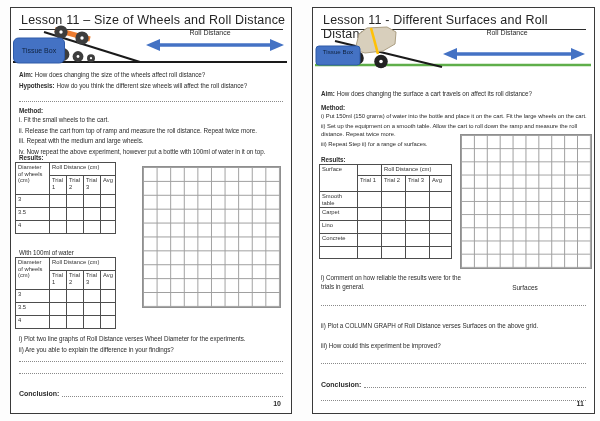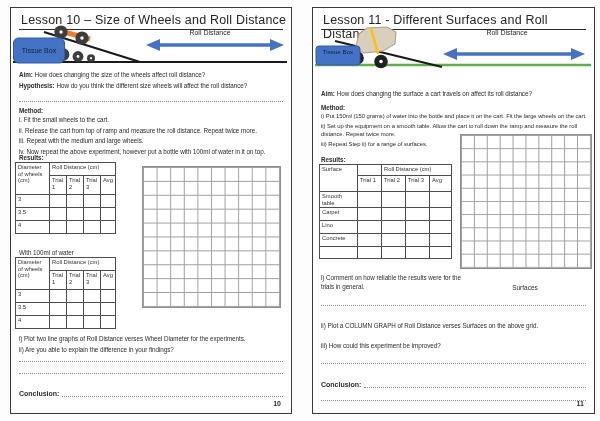--- a/index.html
+++ b/index.html
@@ -27,21 +27,21 @@
   .grid-r{background-size:12.9px 13.2px;}
   .caption{position:absolute;font-size:6.5px;text-align:center;}
   svg text{font-family:"Liberation Sans",sans-serif;}
 </style>
 </head>
 <body>
 
 <div class="canvas">
 
   <div class="page" style="left:10px;top:7px;width:280px;height:405px">
-    <div class="title">Lesson 10 – Size of Wheels and Roll Distance</div>
+    <div class="title">Lesson 11 – Size of Wheels and Roll Distance</div>
     <div class="title-rule"></div>
 
     <svg class="diag" style="left:2px;top:14px" width="274" height="48" viewBox="0 0 274 48">
       <line x1="0" y1="40" x2="274" y2="40" stroke="#1a1a1a" stroke-width="2"></line>
       <line x1="31" y1="10" x2="127" y2="40" stroke="#1a1a1a" stroke-width="2.2"></line>
       <line x1="42" y1="7.5" x2="77" y2="17" stroke="#ED7D31" stroke-width="5"></line>
       <circle cx="48" cy="10" r="6.6" fill="#3d3d3d"></circle>
       <circle cx="48" cy="10" r="1.7" fill="#ffffff"></circle>
       <circle cx="69" cy="16" r="6.6" fill="#3d3d3d"></circle>
       <circle cx="69" cy="16" r="1.7" fill="#ffffff"></circle>

